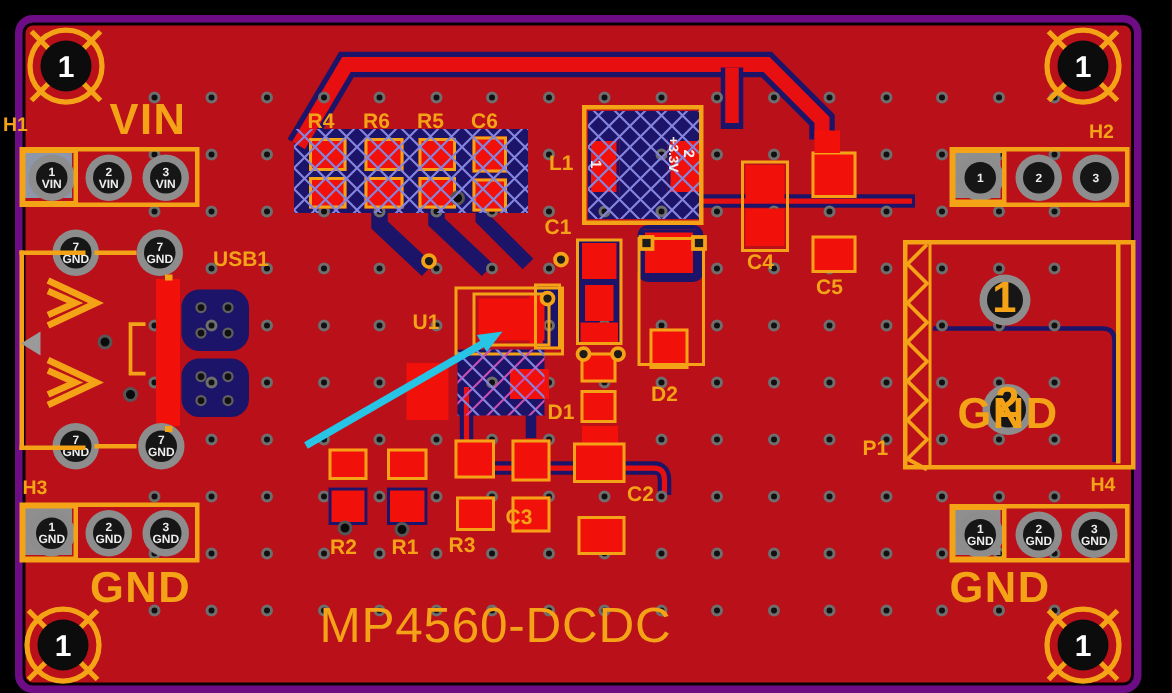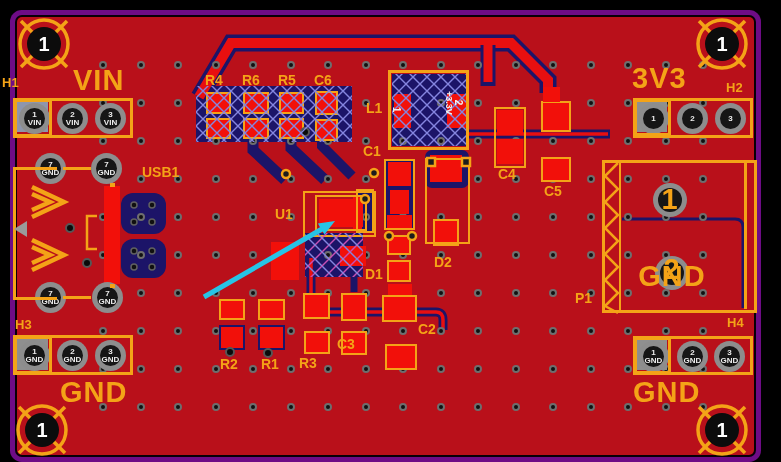--- a/index.html
+++ b/index.html
@@ -459,26 +459,26 @@
     <g>
       <line x1="204" y1="297" x2="322" y2="229" stroke="var(--arrow_cyan)" stroke-width="5"></line>
       <polygon points="335,221 324.5,234.6 317.9,223.4" fill="var(--arrow_cyan)"></polygon>
     </g>
   </svg>
 
   <div class="hdr" style="left:2px;top:75px">H1</div>
   <div class="big" style="left:73px;top:64px">VIN</div>
   <div class="ref" style="left:142px;top:164px">USB1</div>
   <div class="hdr" style="left:726px;top:80px">H2</div>
-  <div class="big" style="left:632px;top:62px">3V3</div>
   <div class="hdr" style="left:15px;top:317px">H3</div>
   <div class="big" style="left:60px;top:376px">GND</div>
   <div class="hdr" style="left:727px;top:315px">H4</div>
   <div class="big" style="left:633px;top:376px">GND</div>
   <div class="ref" style="left:575px;top:290px">P1</div>
+  <div class="title" style="left:213px;top:398px">MP4560-DCDC</div>
 
   <div class="ref" style="left:205px;top:72px">R4</div>
   <div class="ref" style="left:242px;top:72px">R6</div>
   <div class="ref" style="left:278px;top:72px">R5</div>
   <div class="ref" style="left:314px;top:72px">C6</div>
   <div class="ref" style="left:366px;top:100px">L1</div>
   <div class="ref" style="left:363px;top:143px">C1</div>
   <div class="ref" style="left:498px;top:166px">C4</div>
   <div class="ref" style="left:544px;top:183px">C5</div>
   <div class="ref" style="left:275px;top:206px">U1</div>

